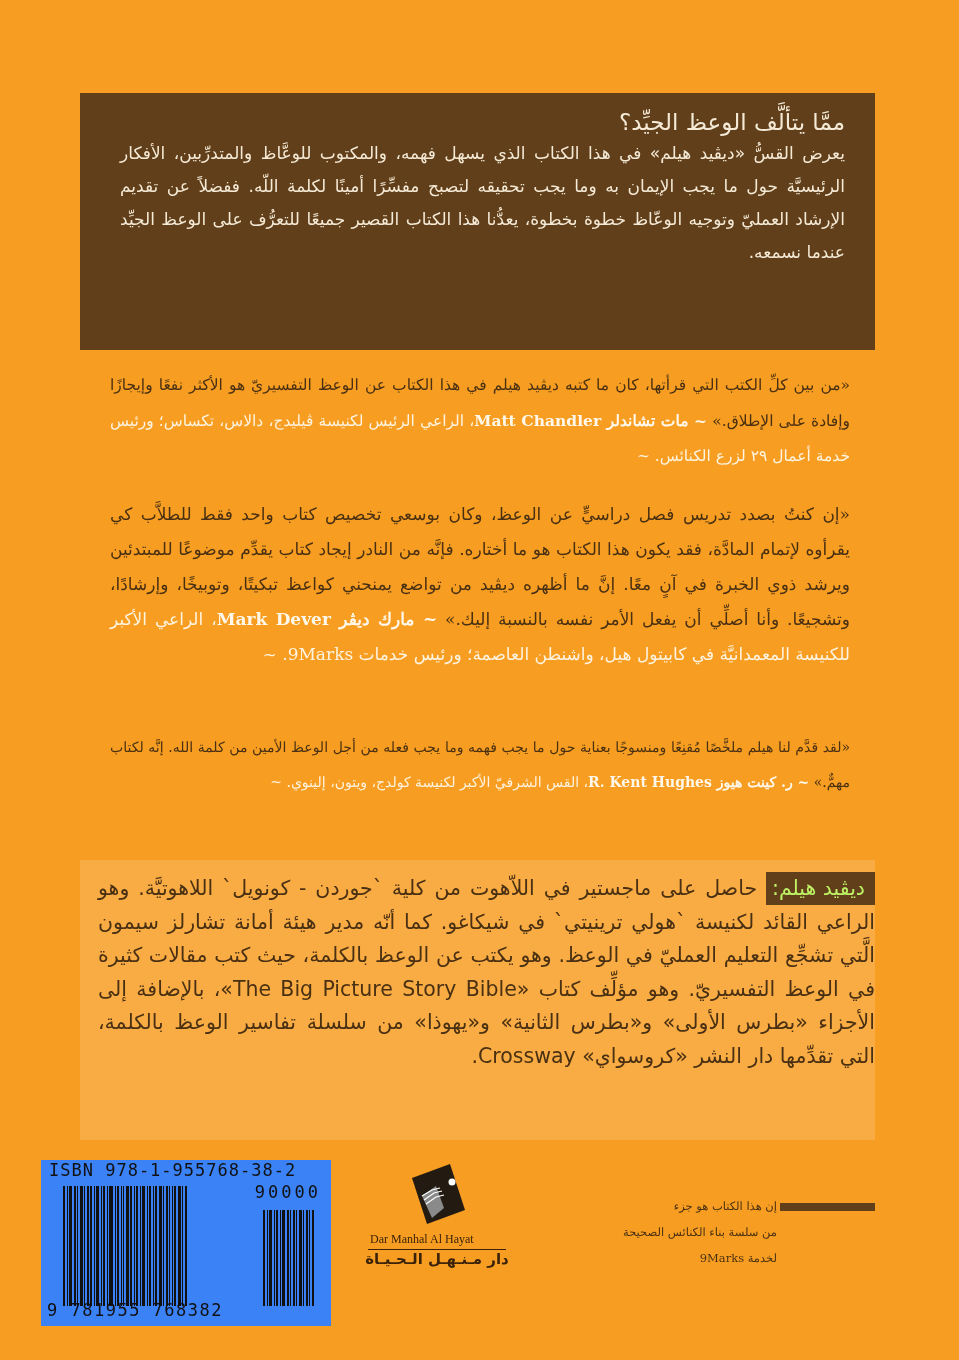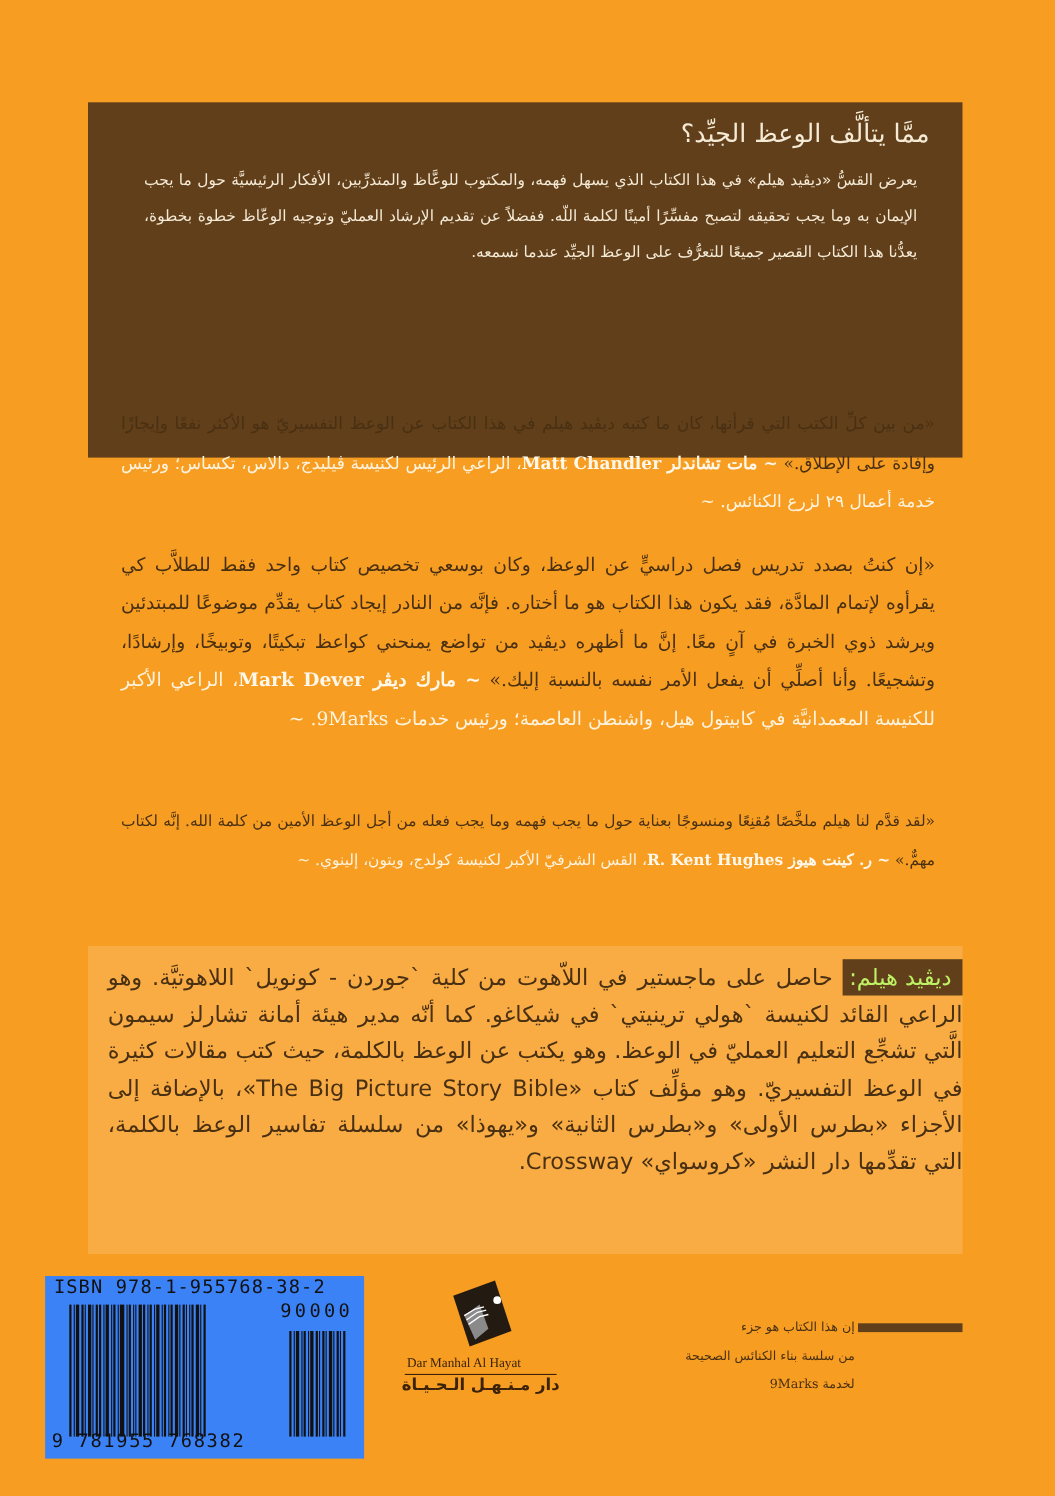--- a/index.html
+++ b/index.html
@@ -3,32 +3,32 @@
 <meta charset="utf-8">
 <style>
   html, body { margin: 0; padding: 0; }
   body {
     width: 959px; height: 1360px;
     background: #f79e22;
     position: relative; overflow: hidden;
     font-family: "DejaVu Sans", sans-serif;
   }
   .top-box {
-    position: absolute; left: 80px; top: 93px; width: 795px; height: 323px;
+    position: absolute; left: 80px; top: 93px; width: 795px; height: 257px;
     background: #603f1a;
     box-sizing: border-box;
     padding: 14px 30px 0 40px;
     direction: rtl; text-align: justify;
     color: #f5ead6;
   }
   .top-box .heading {
     font-size: 23px; line-height: 30px; margin: 0; font-weight: normal;
   }
   .top-box .body-text {
-    font-size: 14px; line-height: 33px; margin: 11px;
+    font-size: 17px; line-height: 33px; margin: 0;
     text-align-last: right;
   }
   .quote {
     position: absolute; left: 110px; width: 740px;
     direction: rtl; text-align: justify;
     font-family: "DejaVu Serif", serif;
     color: #4a3012;
   }
   .quote p { margin: 0; }
   .q1 { top: 368px; font-size: 15.5px; line-height: 35px; }

